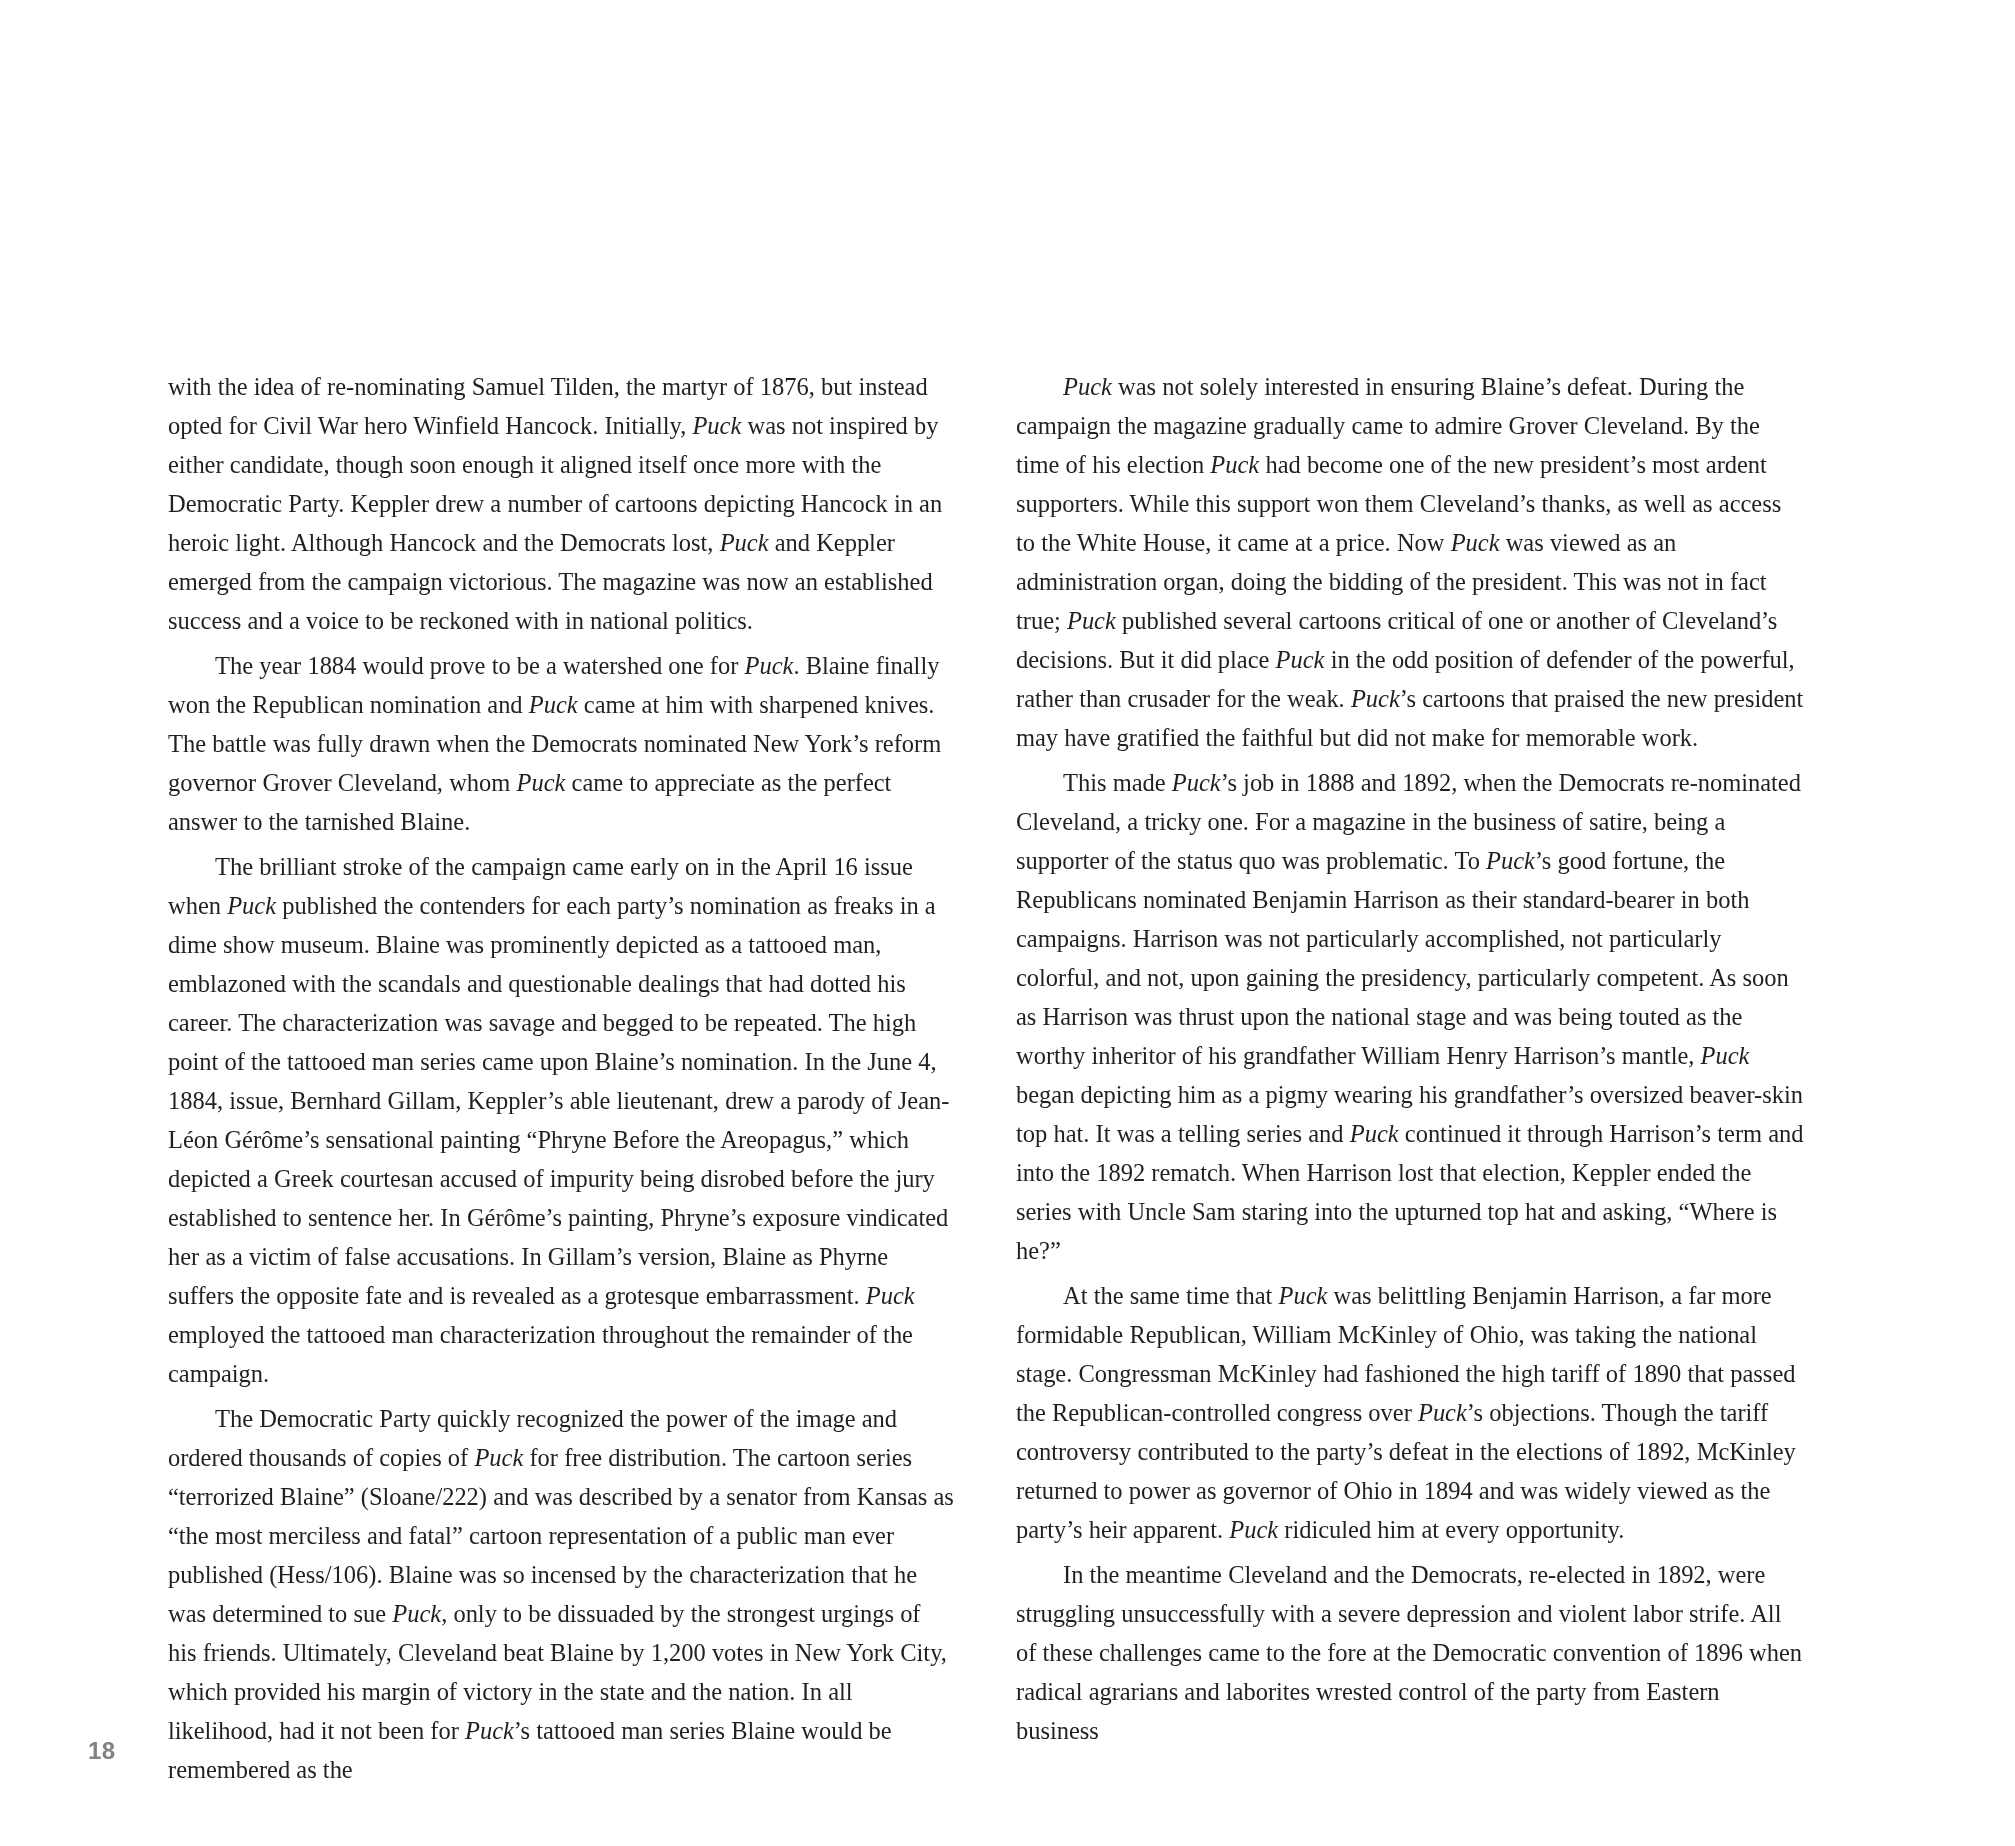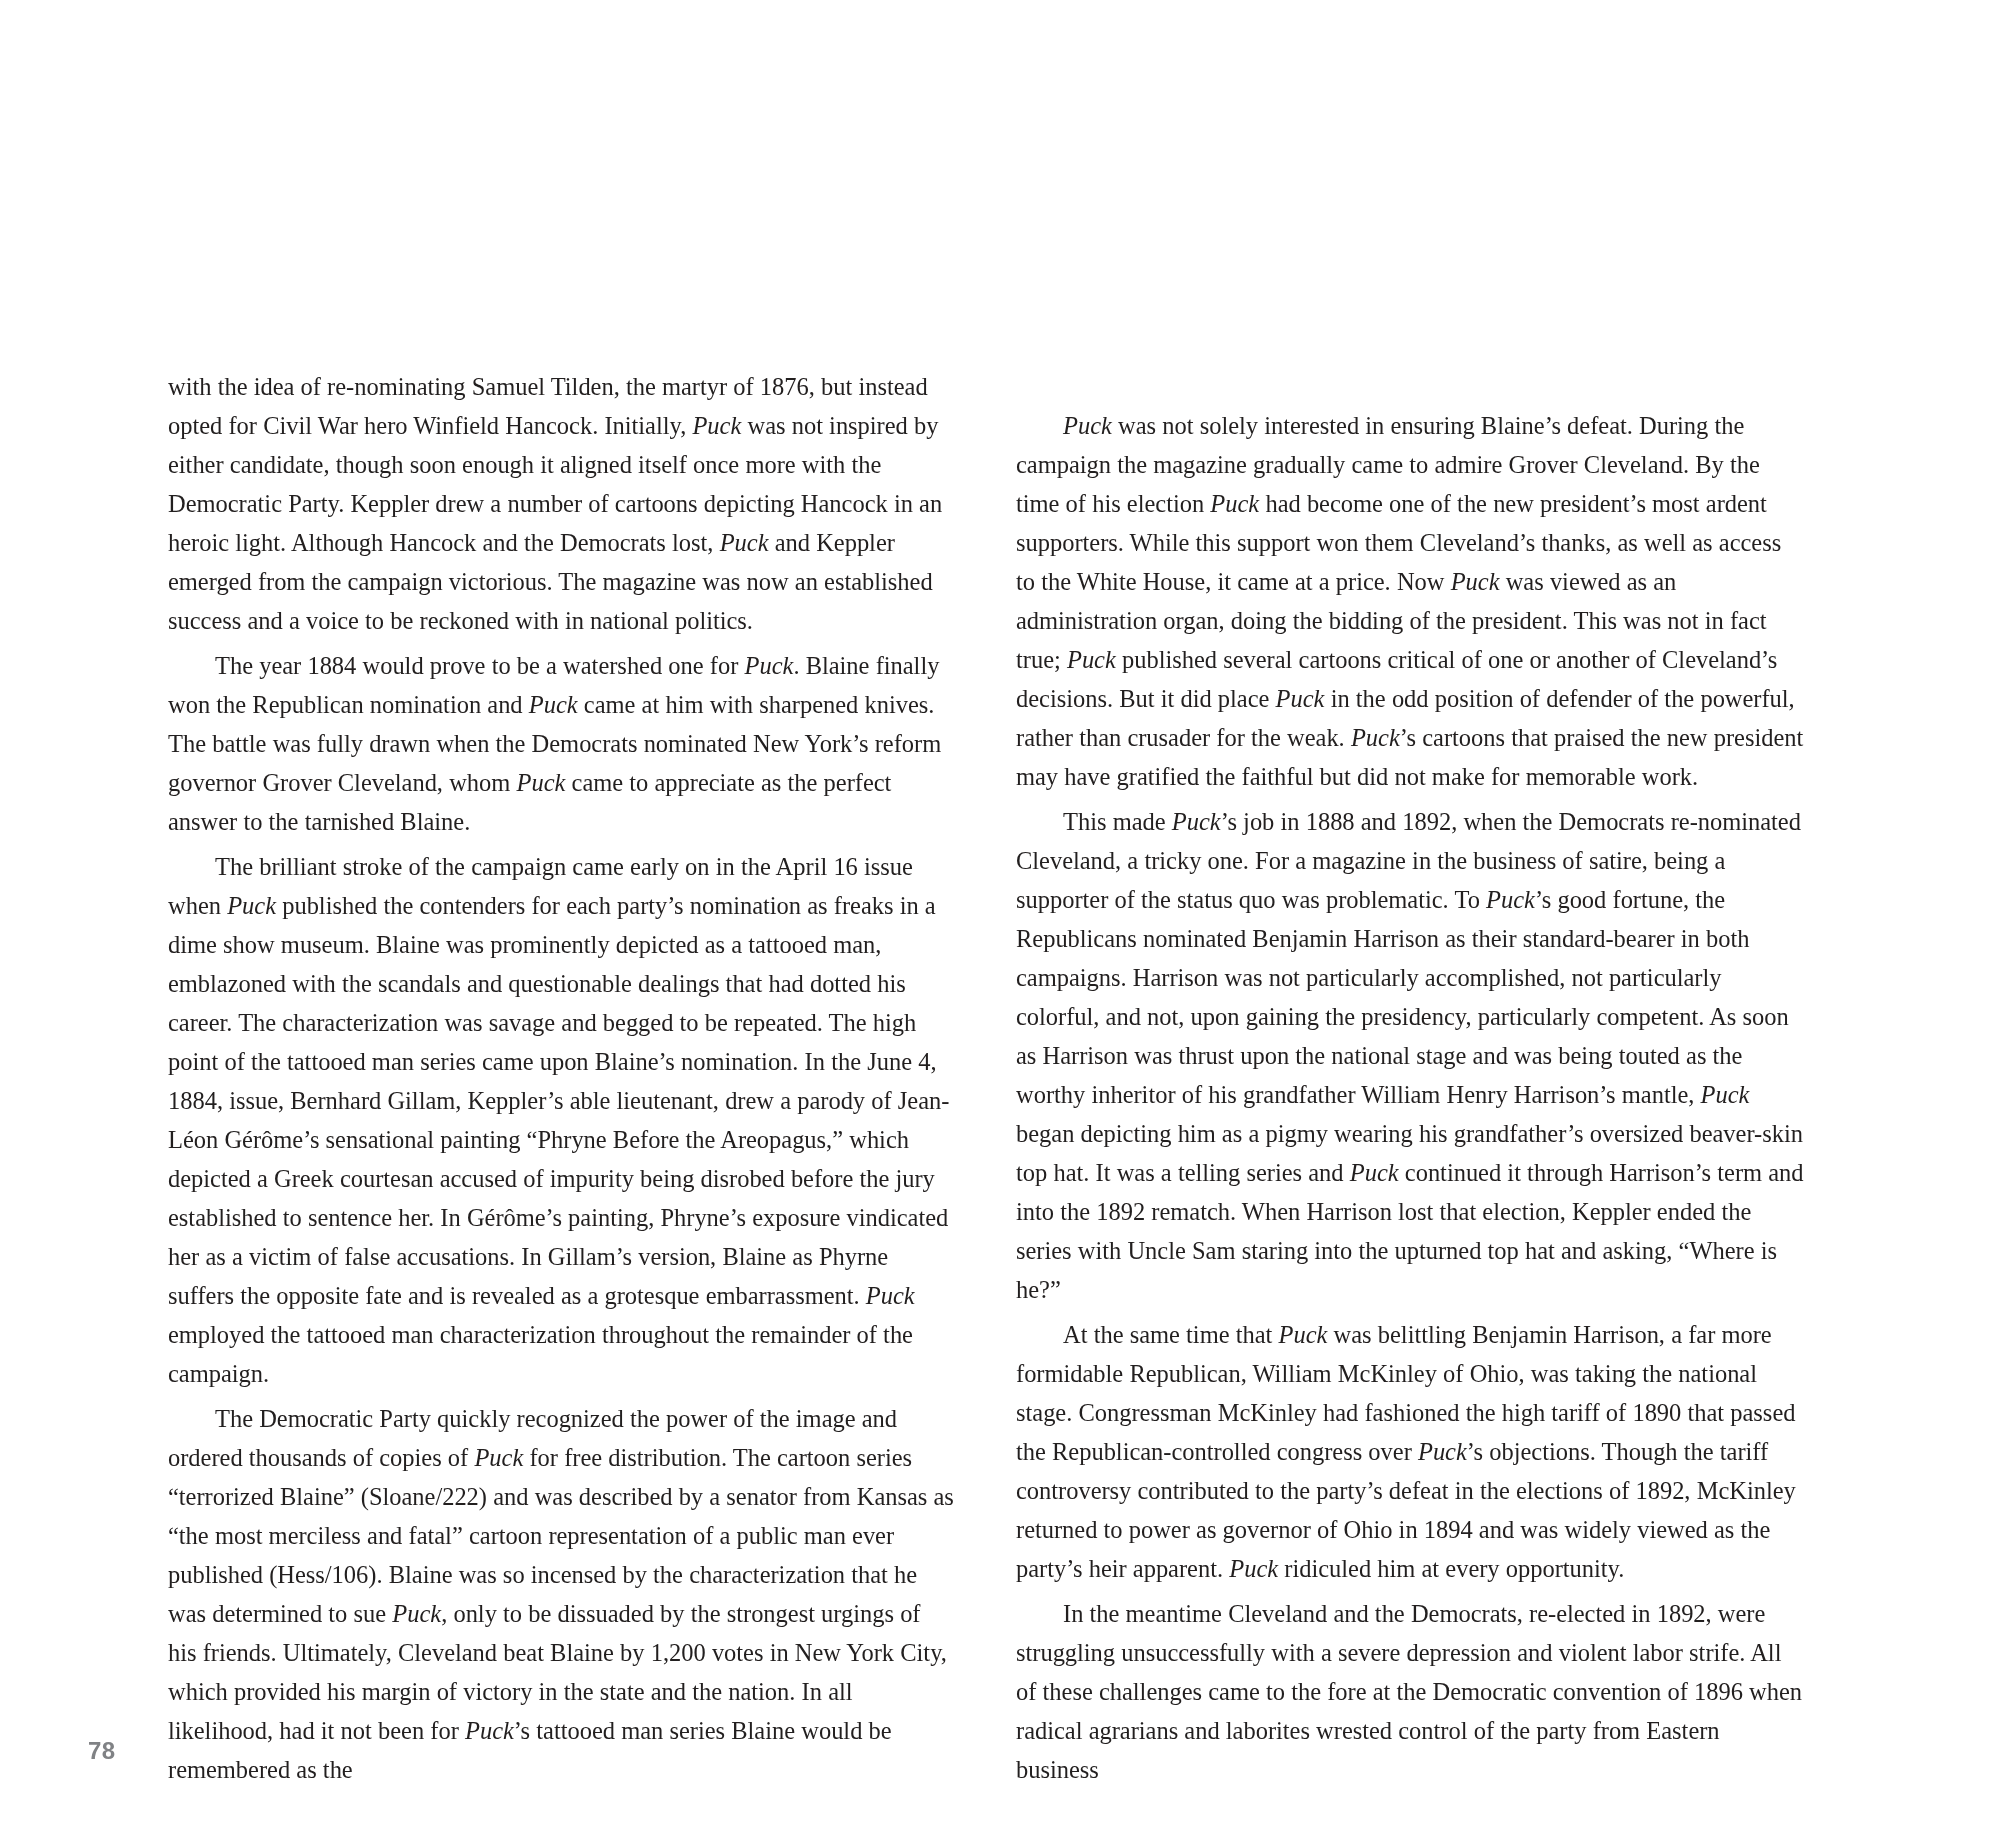--- a/index.html
+++ b/index.html
@@ -24,21 +24,21 @@
 
   
   .columns {
     position: absolute;
     top: 367px;
     left: 168px;
     width: 1637px;
     display: flex;
     flex-direction: row;
     justify-content: space-between;
-    align-items: flex-end;
+    align-items: flex-start;
   }
 
   .column {
     width: 787px;
     flex: 0 0 auto;
   }
   .column.right { width: 789px; }
 
   .para {
     margin: 0;
@@ -84,16 +84,16 @@
 
     <div class="column right">
         <p class="para indent"><span class="it">Puck</span><span> was not solely interested in ensuring Blaine’s defeat. During the campaign the magazine gradually came to admire Grover Cleveland. By the time of his election </span><span class="it">Puck</span><span> had become one of the new president’s most ardent supporters. While this support won them Cleveland’s thanks, as well as access to the White House, it came at a price. Now </span><span class="it">Puck</span><span> was viewed as an administration organ, doing the bidding of the president. This was not in fact true; </span><span class="it">Puck</span><span> published several cartoons critical of one or another of Cleveland’s decisions. But it did place </span><span class="it">Puck</span><span> in the odd position of defender of the powerful, rather than crusader for the weak. </span><span class="it">Puck</span><span>’s cartoons that praised the new president may have gratified the faithful but did not make for memorable work.</span></p>
         <p class="para indent"><span>This made </span><span class="it">Puck</span><span>’s job in 1888 and 1892, when the Democrats re-nominated Cleveland, a tricky one. For a magazine in the business of satire, being a supporter of the status quo was problematic. To </span><span class="it">Puck</span><span>’s good fortune, the Republicans nominated Benjamin Harrison as their standard-bearer in both campaigns. Harrison was not particularly accomplished, not particularly colorful, and not, upon gaining the presidency, particularly competent. As soon as Harrison was thrust upon the national stage and was being touted as the worthy inheritor of his grandfather William Henry Harrison’s mantle, </span><span class="it">Puck</span><span> began depicting him as a pigmy wearing his grandfather’s oversized beaver-skin top hat. It was a telling series and </span><span class="it">Puck</span><span> continued it through Harrison’s term and into the 1892 rematch. When Harrison lost that election, Keppler ended the series with Uncle Sam staring into the upturned top hat and asking, “Where is he?”</span></p>
         <p class="para indent"><span>At the same time that </span><span class="it">Puck</span><span> was belittling Benjamin Harrison, a far more formidable Republican, William McKinley of Ohio, was taking the national stage. Congressman McKinley had fashioned the high tariff of 1890 that passed the Republican-controlled congress over </span><span class="it">Puck</span><span>’s objections. Though the tariff controversy contributed to the party’s defeat in the elections of 1892, McKinley returned to power as governor of Ohio in 1894 and was widely viewed as the party’s heir apparent. </span><span class="it">Puck</span><span> ridiculed him at every opportunity.</span></p>
         <p class="para indent"><span>In the meantime Cleveland and the Democrats, re-elected in 1892, were struggling unsuccessfully with a severe depression and violent labor strife. All of these challenges came to the fore at the Democratic convention of 1896 when radical agrarians and laborites wrested control of the party from Eastern business</span></p>
       </div>
 
   </div>
 
-  <div class="folio">78</div>
+  <div class="folio">18</div>
 
 </div>
 
 
 </body></html>

